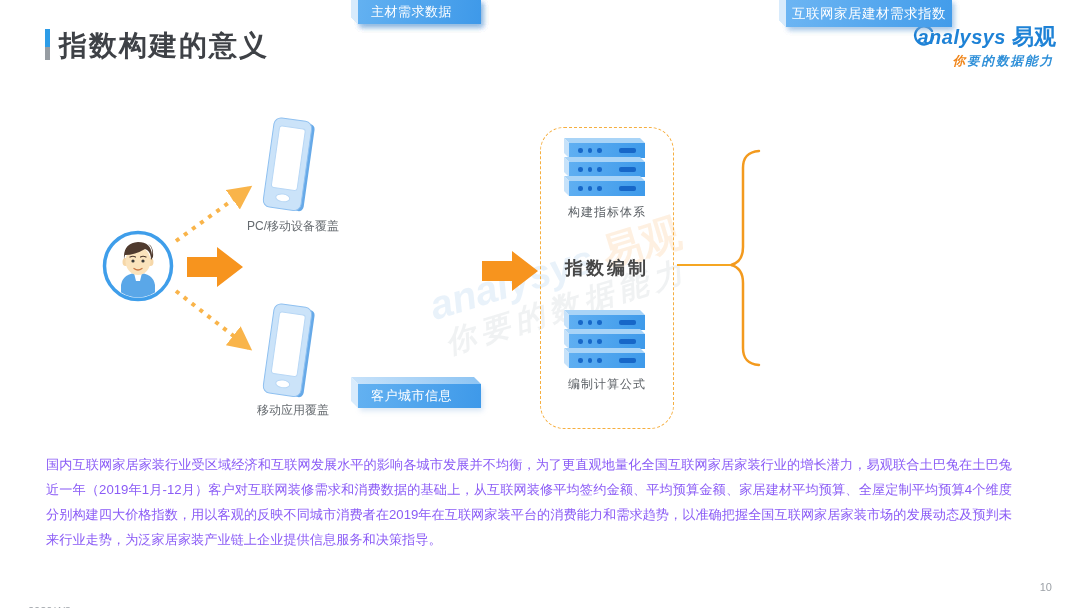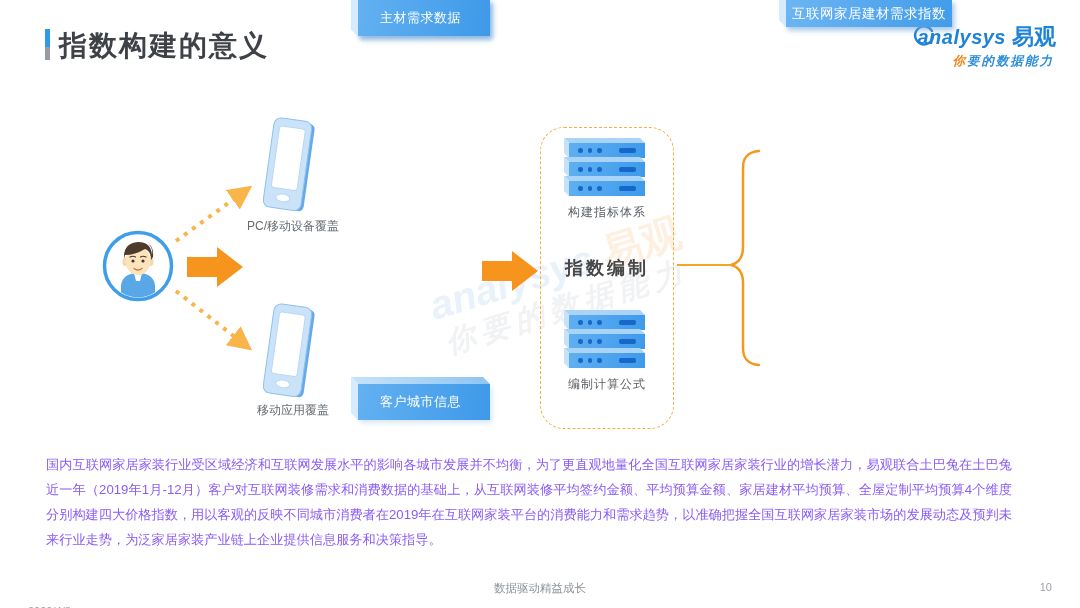--- a/index.html
+++ b/index.html
@@ -48,21 +48,21 @@
   }
   .b3d::before{
     content:""; position:absolute; left:0; top:-7px; width:100%; height:7px;
     background:linear-gradient(90deg,#C7E2FA,#8FC5F3);
     transform:skewX(45deg); transform-origin:0 100%;
   }
   .b3d::after{
     content:""; position:absolute; left:-7px; top:0; width:7px; height:100%;
     background:#D8EBFC; transform:skewY(45deg); transform-origin:100% 0;
   }
-  .in-box{left:358px; width:110px; height:36px; padding-left:22px;}
+  .in-box{left:358px; width:110px; height:24px; padding-left:13px;}
   .in-box:nth-of-type(1){top:129px;}
   .in-box:nth-of-type(2){top:182px;}
   .in-box:nth-of-type(3){top:235px;}
   .in-box:nth-of-type(4){top:288px;}
   .in-box:nth-of-type(5){top:341px;}
   .in-box:nth-of-type(6){top:384px;}
   .out-box{left:786px; width:166px; height:27px; justify-content:center; font-size:13.5px;
     background:linear-gradient(100deg,#6CB5F3,#429CEA);}
   .out-box:nth-of-type(1){top:139px;}
   .out-box:nth-of-type(2){top:211px;}
@@ -251,16 +251,15 @@
     <div class="stack-label lbl-bottom">编制计算公式</div>
   </div>
 
   <div class="b3d out-box">互联网装修消费价格指数</div>
   <div class="b3d out-box">互联网装修需求价格指数</div>
   <div class="b3d out-box">互联网家居建材需求指数</div>
 
   <p class="body-text">国内互联网家居家装行业受区域经济和互联网发展水平的影响各城市发展并不均衡，为了更直观地量化全国互联网家居家装行业的增长潜力，易观联合土巴兔在土巴兔近一年（2019年1月-12月）客户对互联网装修需求和消费数据的基础上，从互联网装修平均签约金额、平均预算金额、家居建材平均预算、全屋定制平均预算4个维度分别构建四大价格指数，用以客观的反映不同城市消费者在2019年在互联网家装平台的消费能力和需求趋势，以准确把握全国互联网家居家装市场的发展动态及预判未来行业走势，为泛家居家装产业链上企业提供信息服务和决策指导。</p>
 
   <div class="footer-date">2020/4/8</div>
-  <div class="footer-slogan">数据驱动精益成长</div>
   <div class="footer-page">10</div>
 
 </div>
 
 </body></html>

